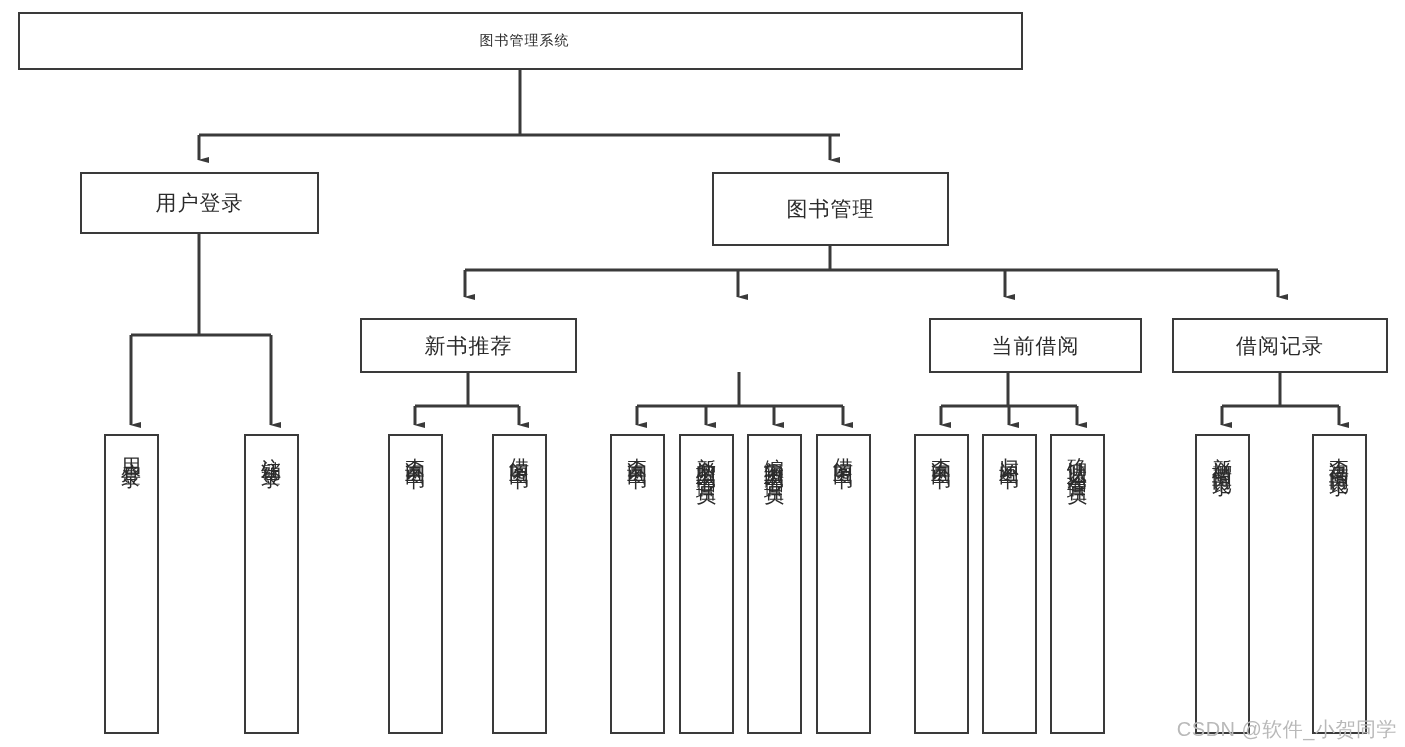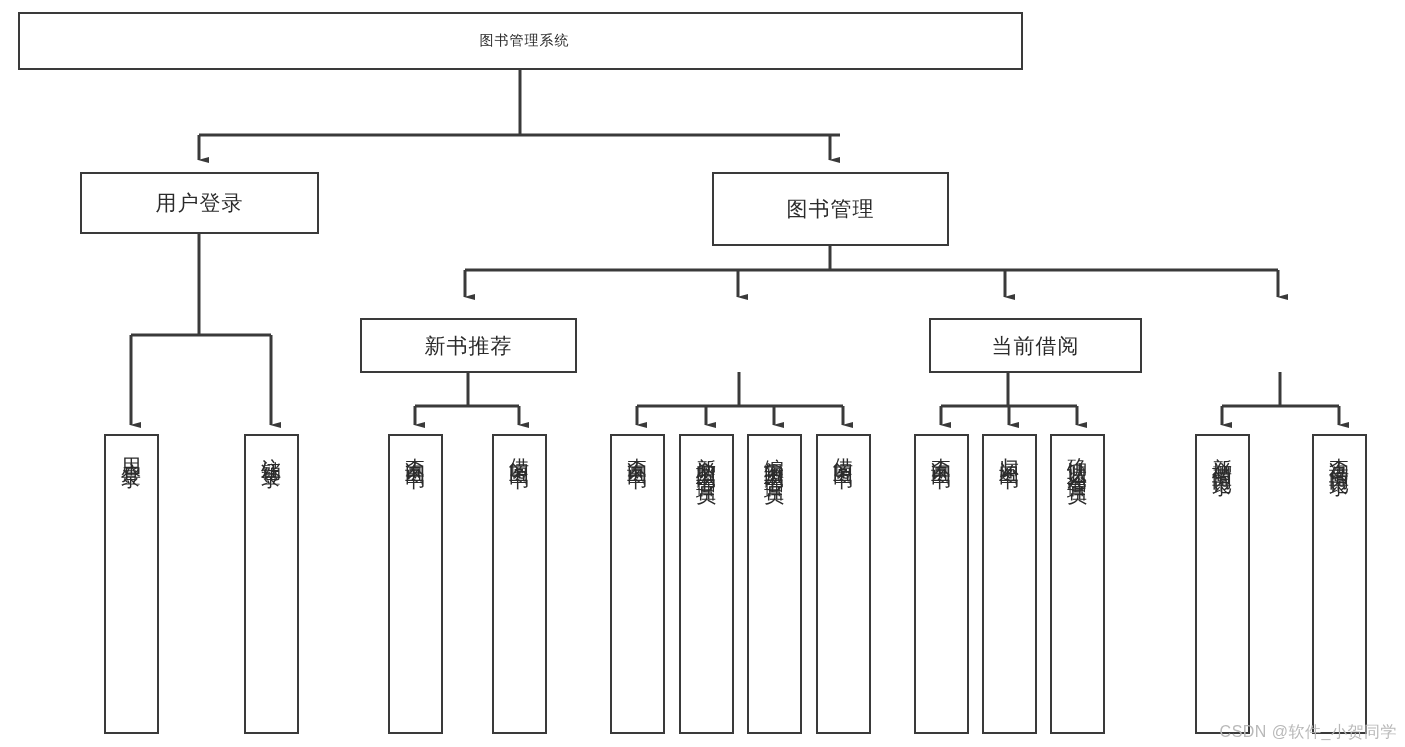--- a/index.html
+++ b/index.html
@@ -58,21 +58,21 @@
     text-orientation: upright;
     font-size: 20px;
     letter-spacing: 4px;
     line-height: 1.0;
     white-space: nowrap;
   }
   .watermark {
     position: absolute;
     right: 8px;
     bottom: 4px;
-    font-size: 16px;
+    font-size: 20px;
     color: #b9b9b9;
     white-space: nowrap;
     letter-spacing: 0.5px;
     margin-left: 20px;
   }
 </style>
 </head>
 <body>
 
 <div id="canvas">
@@ -137,20 +137,23 @@
   <div class="node h" style="left:712px; top:172px; width:237px; height:74px;">
     <span class="label">图书管理</span>
   </div>
 
   <div class="node h" style="left:360px; top:318px; width:217px; height:55px;">
     <span class="label">新书推荐</span>
   </div>
   <div class="node h" style="left:902px; top:318px; width:213px; height:55px;margin-left:27px;">
     <span class="label">当前借阅</span>
   </div>
+  <div class="node h" style="left:1172px; top:318px; width:216px; height:55px;">
+    <span class="label">借阅记录</span>
+  </div>
 
   <div class="node v" style="left:104px; top:434px; width:55px; height:300px;">
     <span class="label">用户登录</span>
   </div>
   <div class="node v" style="left:244px; top:434px; width:55px; height:300px;">
     <span class="label">注销登录</span>
   </div>
 
   <div class="node v" style="left:388px; top:434px; width:55px; height:300px;">
     <span class="label">查询图书</span>

